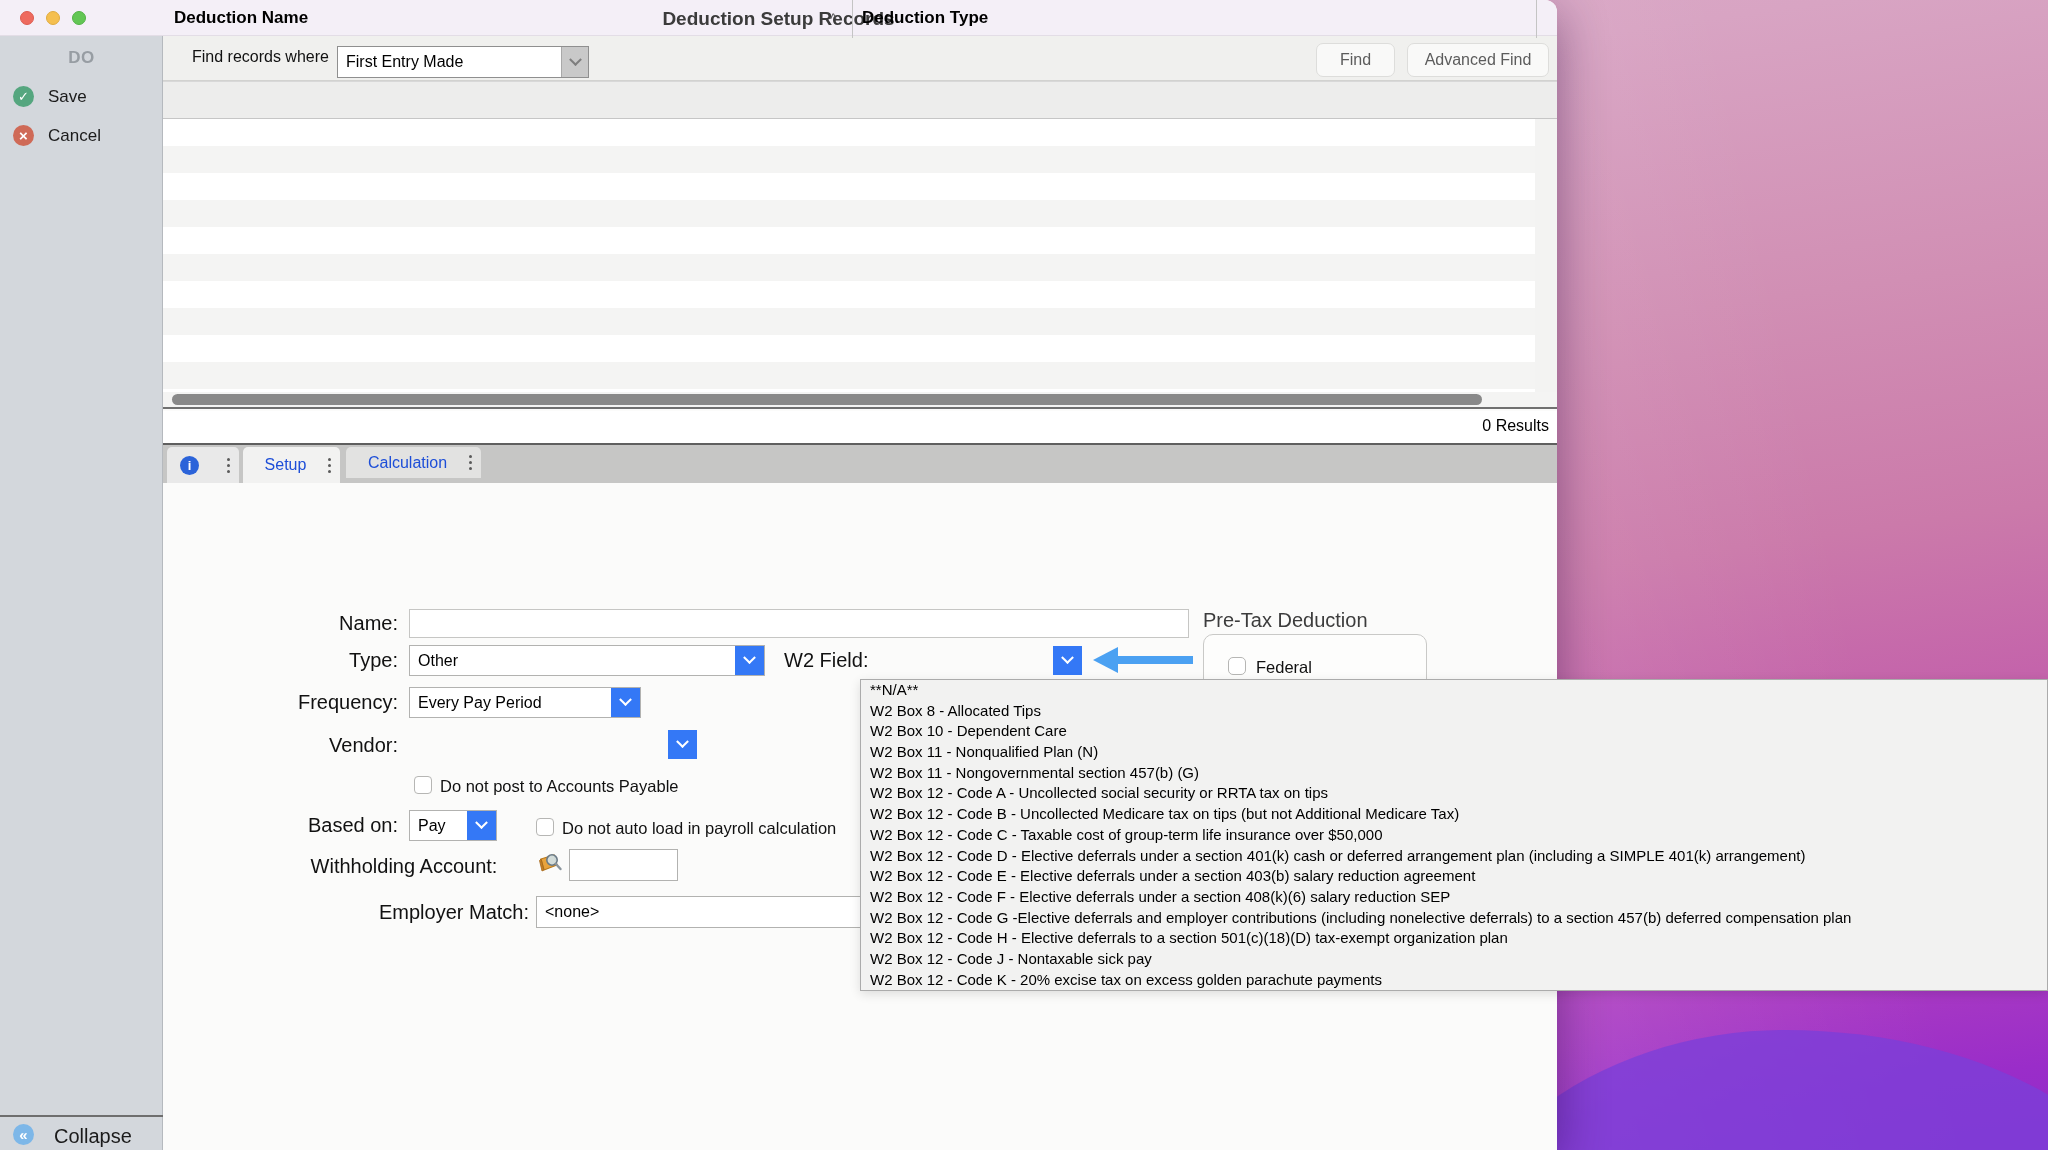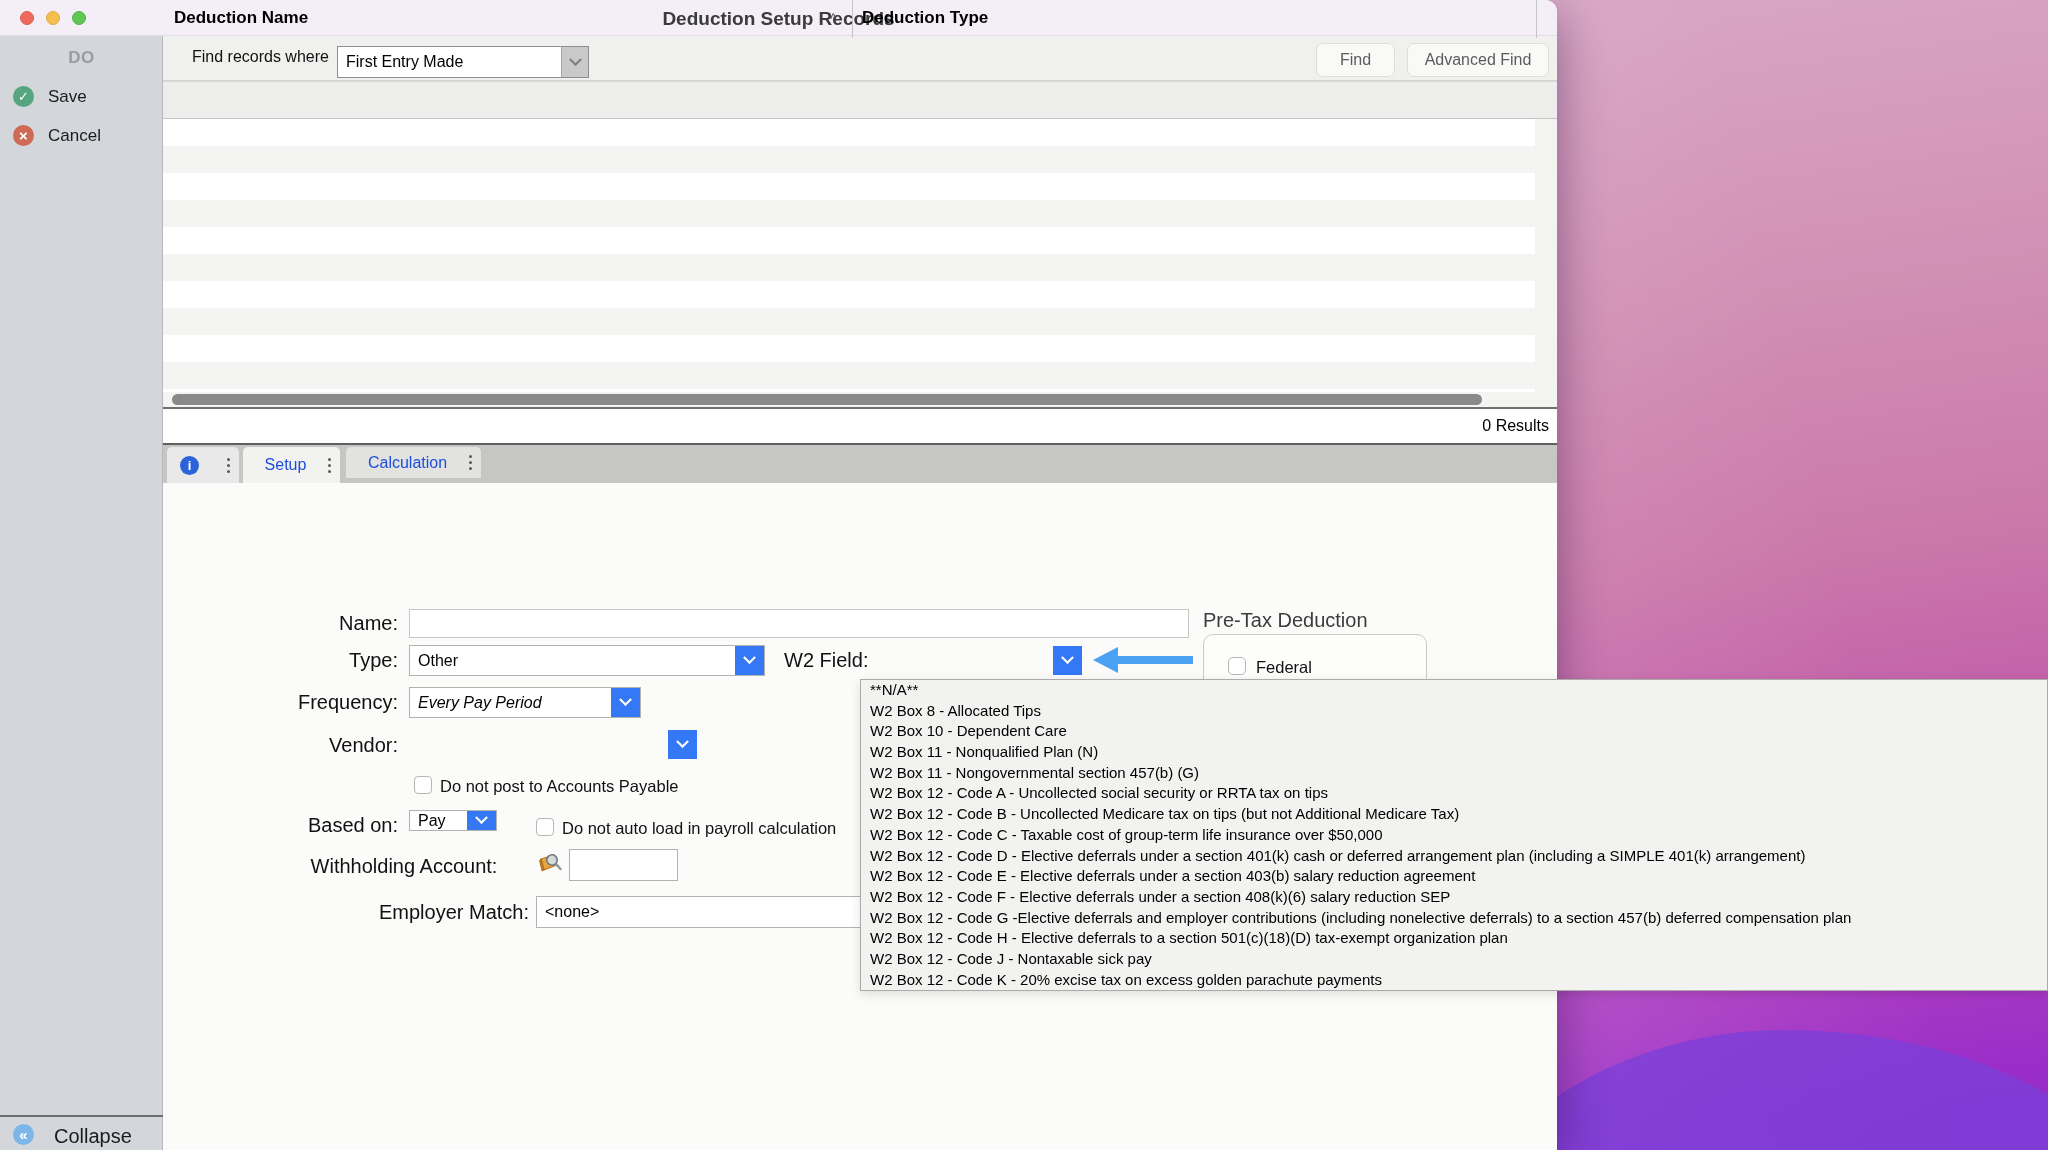--- a/index.html
+++ b/index.html
@@ -220,37 +220,37 @@
   <div class="blue-btn alone" style="left:1053px; top:646px;">
       <span class="chev"></span>
     </div>
 
   <div class="arrow">
     <span class="arrow-head"></span>
       <span class="arrow-tail"></span>
   </div>
 
   <div class="flabel r" style="left:148px; top:692px;">Frequency:</div>
-  <div class="selbox" style="left:409px; top:687px; width:232px; height:31px;font-style:italic;">
+  <div class="selbox" style="left:409px; top:687px; width:232px; height:31px;">
     <span class="val">Every Pay Period</span>
     <span class="blue-btn">
         <span class="chev"></span>
       </span>
   </div>
 
   <div class="flabel r" style="left:148px; top:735px;">Vendor:</div>
   <div class="blue-btn alone" style="left:668px; top:730px;">
       <span class="chev"></span>
     </div>
 
   <div class="cbox" style="left:414px; top:776px;"></div>
   <div class="cb-label" style="left:440px; top:776px;">Do not post to Accounts Payable</div>
 
   <div class="flabel r" style="left:148px; top:815px;">Based on:</div>
-  <div class="selbox" style="left:409px; top:810px; width:88px; height:21px;gap:16px;">
+  <div class="selbox" style="left:409px; top:810px; width:88px; height:31px;gap:16px;">
     <span class="val">Pay</span>
     <span class="blue-btn">
         <span class="chev"></span>
       </span>
   </div>
   <div class="cbox" style="left:536px; top:818px;"></div>
   <div class="cb-label" style="left:562px; top:818px;">Do not auto load in payroll calculation</div>
 
   <div class="flabel r" style="left:279px; top:856px;text-align:center;">Withholding Account:</div>
   <svg class="acct-icon" viewBox="0 0 26 24">

